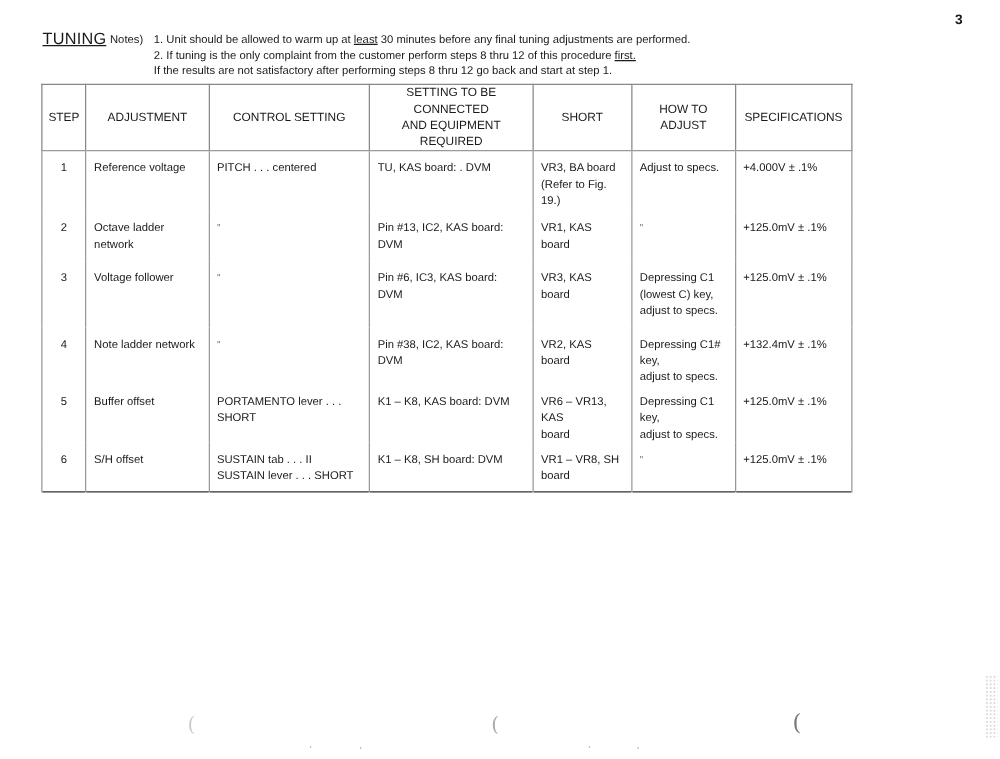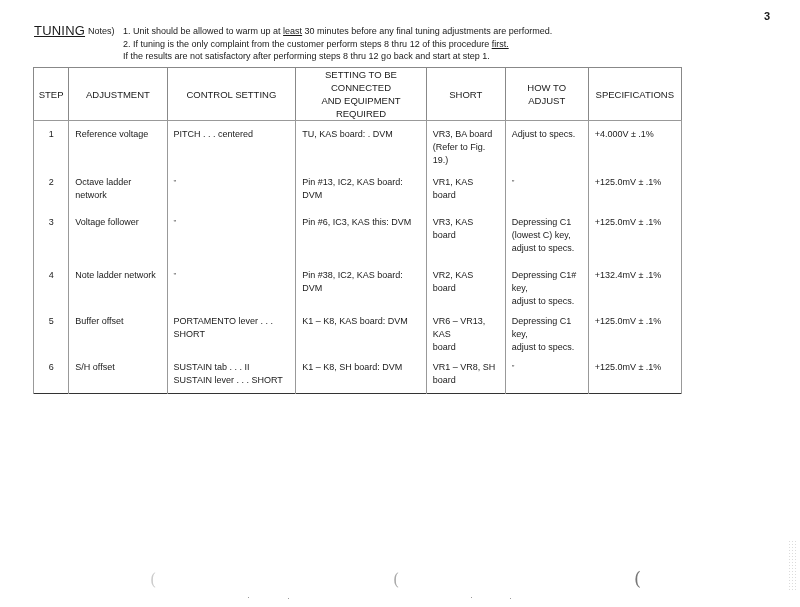--- a/index.html
+++ b/index.html
@@ -83,21 +83,21 @@
       <td class="ditto-cell"><span class="ditto">”</span></td>
       <td>Pin #13, IC2, KAS board: DVM</td>
       <td>VR1, KAS board</td>
       <td class="ditto-cell"><span class="ditto">”</span></td>
       <td>+125.0mV ± .1%</td>
     </tr>
     <tr class="row r3">
       <td class="step">3</td>
       <td>Voltage follower</td>
       <td class="ditto-cell"><span class="ditto">”</span></td>
-      <td>Pin #6, IC3, KAS this: DVM</td>
+      <td>Pin #6, IC3, KAS board: DVM</td>
       <td>VR3, KAS board</td>
       <td><span>Depressing C1</span><br><span>(lowest C) key,</span><br><span>adjust to specs.</span></td>
       <td>+125.0mV ± .1%</td>
     </tr>
     <tr class="row r4">
       <td class="step">4</td>
       <td>Note ladder network</td>
       <td class="ditto-cell"><span class="ditto">”</span></td>
       <td>Pin #38, IC2, KAS board: DVM</td>
       <td>VR2, KAS board</td>

